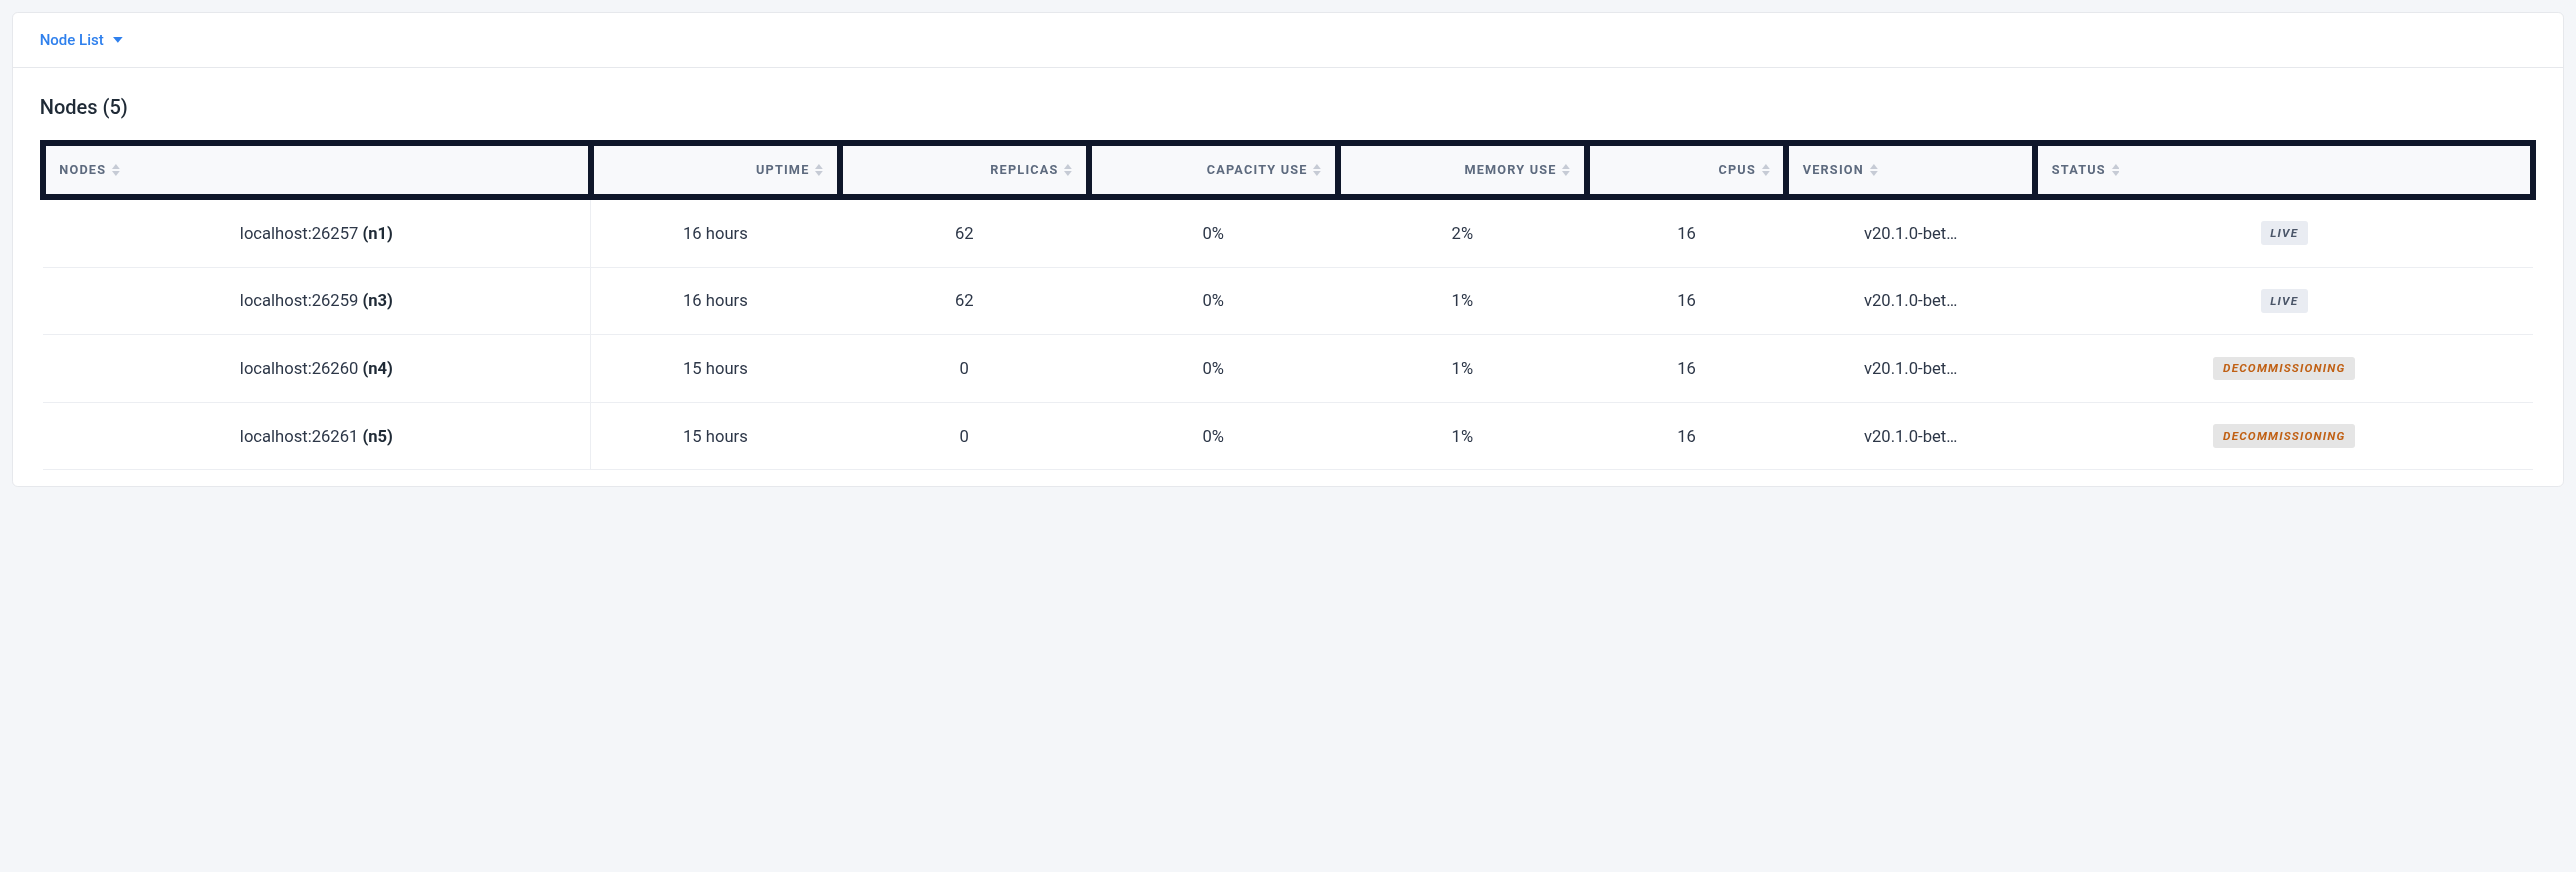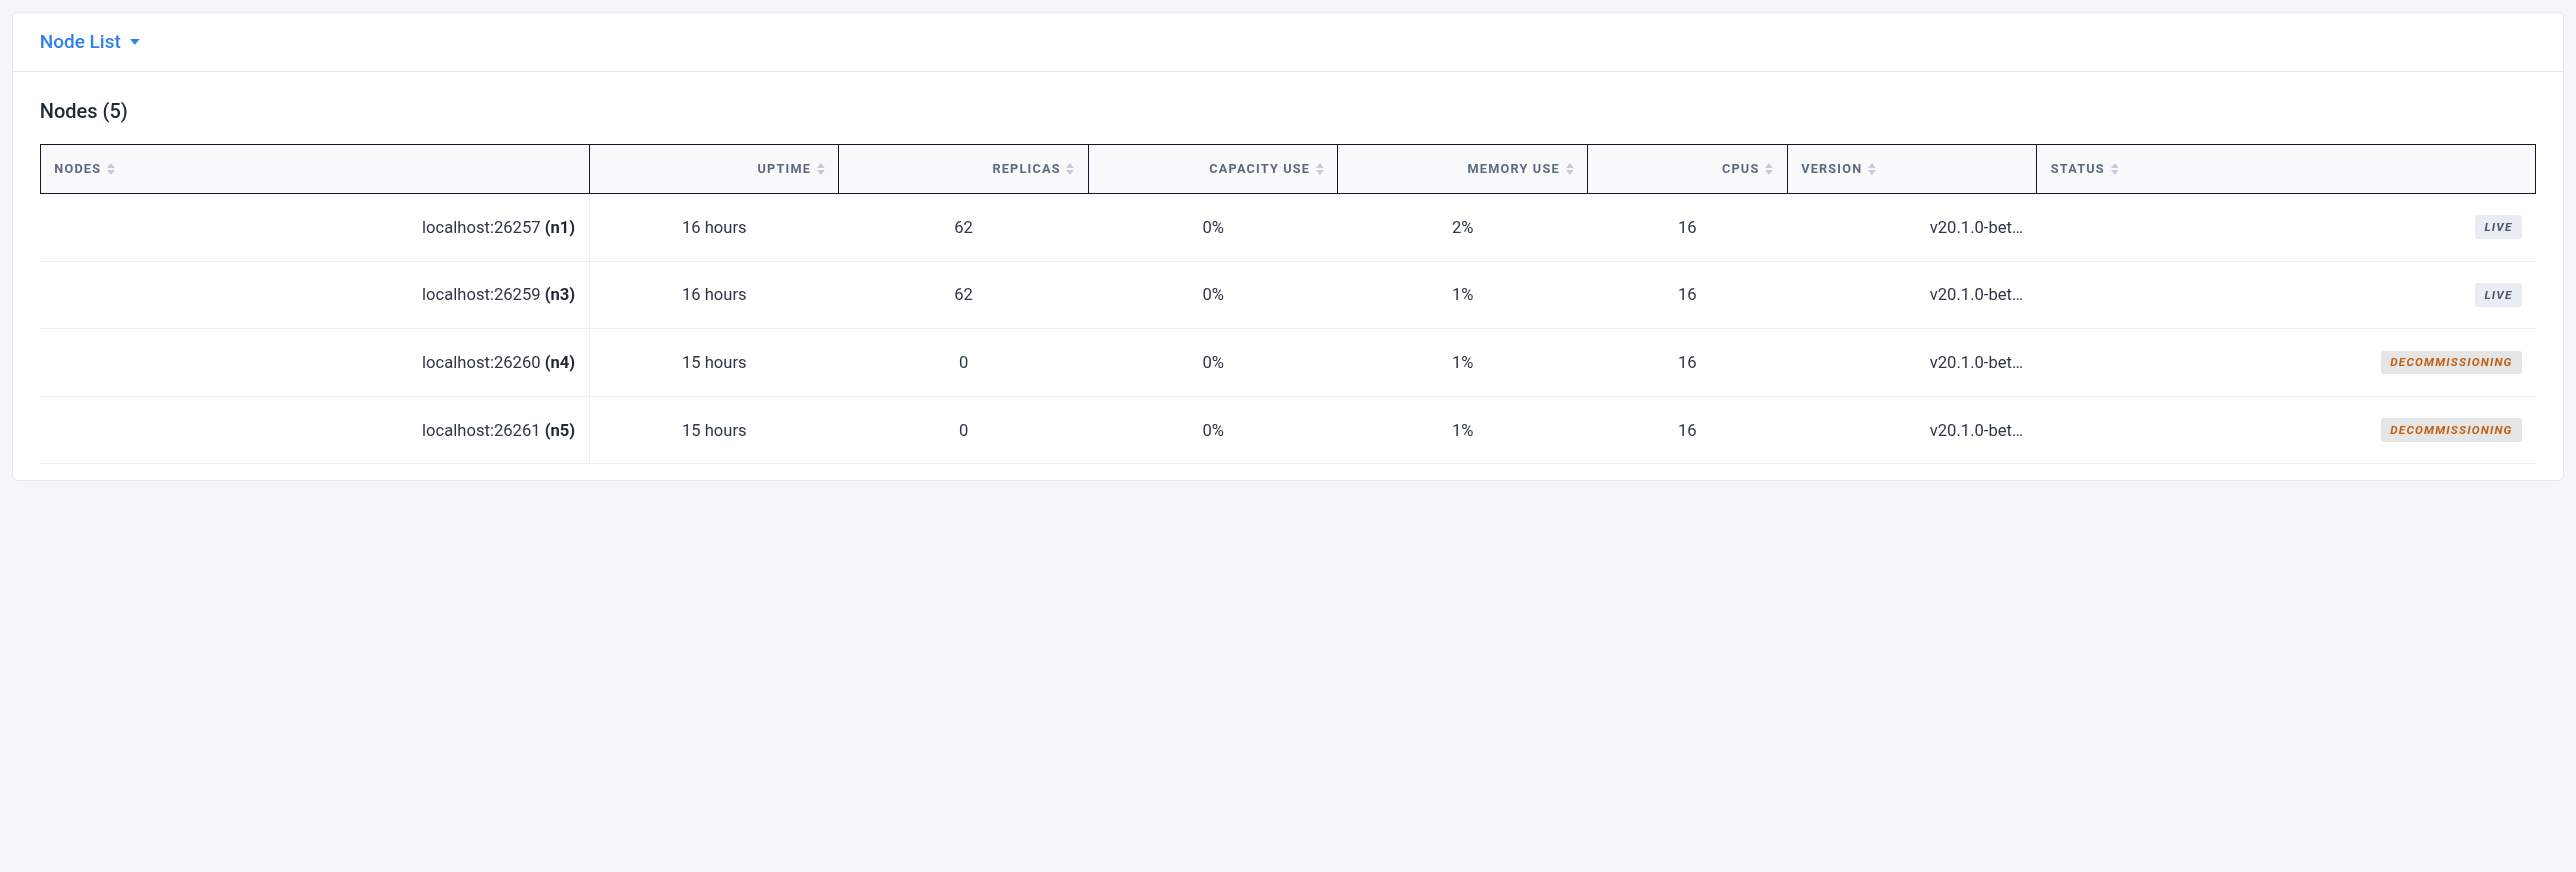--- a/index.html
+++ b/index.html
@@ -17,21 +17,21 @@
   }
   .dropdown-bar {
     padding: 17.5px 27px;
     border-bottom: 1px solid #e6e8ec;
   }
   .dropdown {
     display: inline-flex;
     align-items: center;
     gap: 9.7px;
     color: #2f80ed;
-    font-size: 19px;
+    font-size: 15px;
     font-weight: 500;
     cursor: pointer;
   }
   .dropdown svg { display: block; }
   .content {
     padding: 23.4px 27px 15.6px 27px;
   }
   .title {
     font-size: 20px;
     color: #1f2a36;
@@ -39,21 +39,21 @@
     margin-bottom: 21.4px;
     margin-top: 3.9px;
   }
   table {
     width: 100%;
     border-collapse: collapse;
     table-layout: fixed;
   }
   thead th {
     background: #f8f9fb;
-    border: 1px solid #0f172a;
+    border: 6px solid #0f172a;
     color: #5d6a7e;
     font-size: 12.7px;
     font-weight: 700;
     letter-spacing: 1.2px;
     text-transform: uppercase;
     padding: 15.6px 13.6px;
     vertical-align: middle;
   }
   thead th.left { text-align: left; }
   thead th.right { text-align: right; }
@@ -72,21 +72,21 @@
   }
   .sort svg { display: block; }
   tbody td {
     border-top: 1px solid #eceef2;
     padding: 21.4px 13.6px;
     font-size: 16.6px;
     color: #2d3748;
     background: #fff;
   }
   tbody tr:last-child td { border-bottom: 1px solid #eceef2; }
-  tbody td.left { text-align: right; }
+  tbody td.left { text-align: center; }
   tbody td.center { text-align: center; }
   tbody td.vsep { border-right: 1px solid #eceef2; }
   .host { font-weight: 400; color: #2d3748; }
   .nid { font-weight: 700; color: #1f2a36; }
   .version {
     white-space: nowrap;
     overflow: hidden;
     text-overflow: ellipsis;
     display: block;
   }

